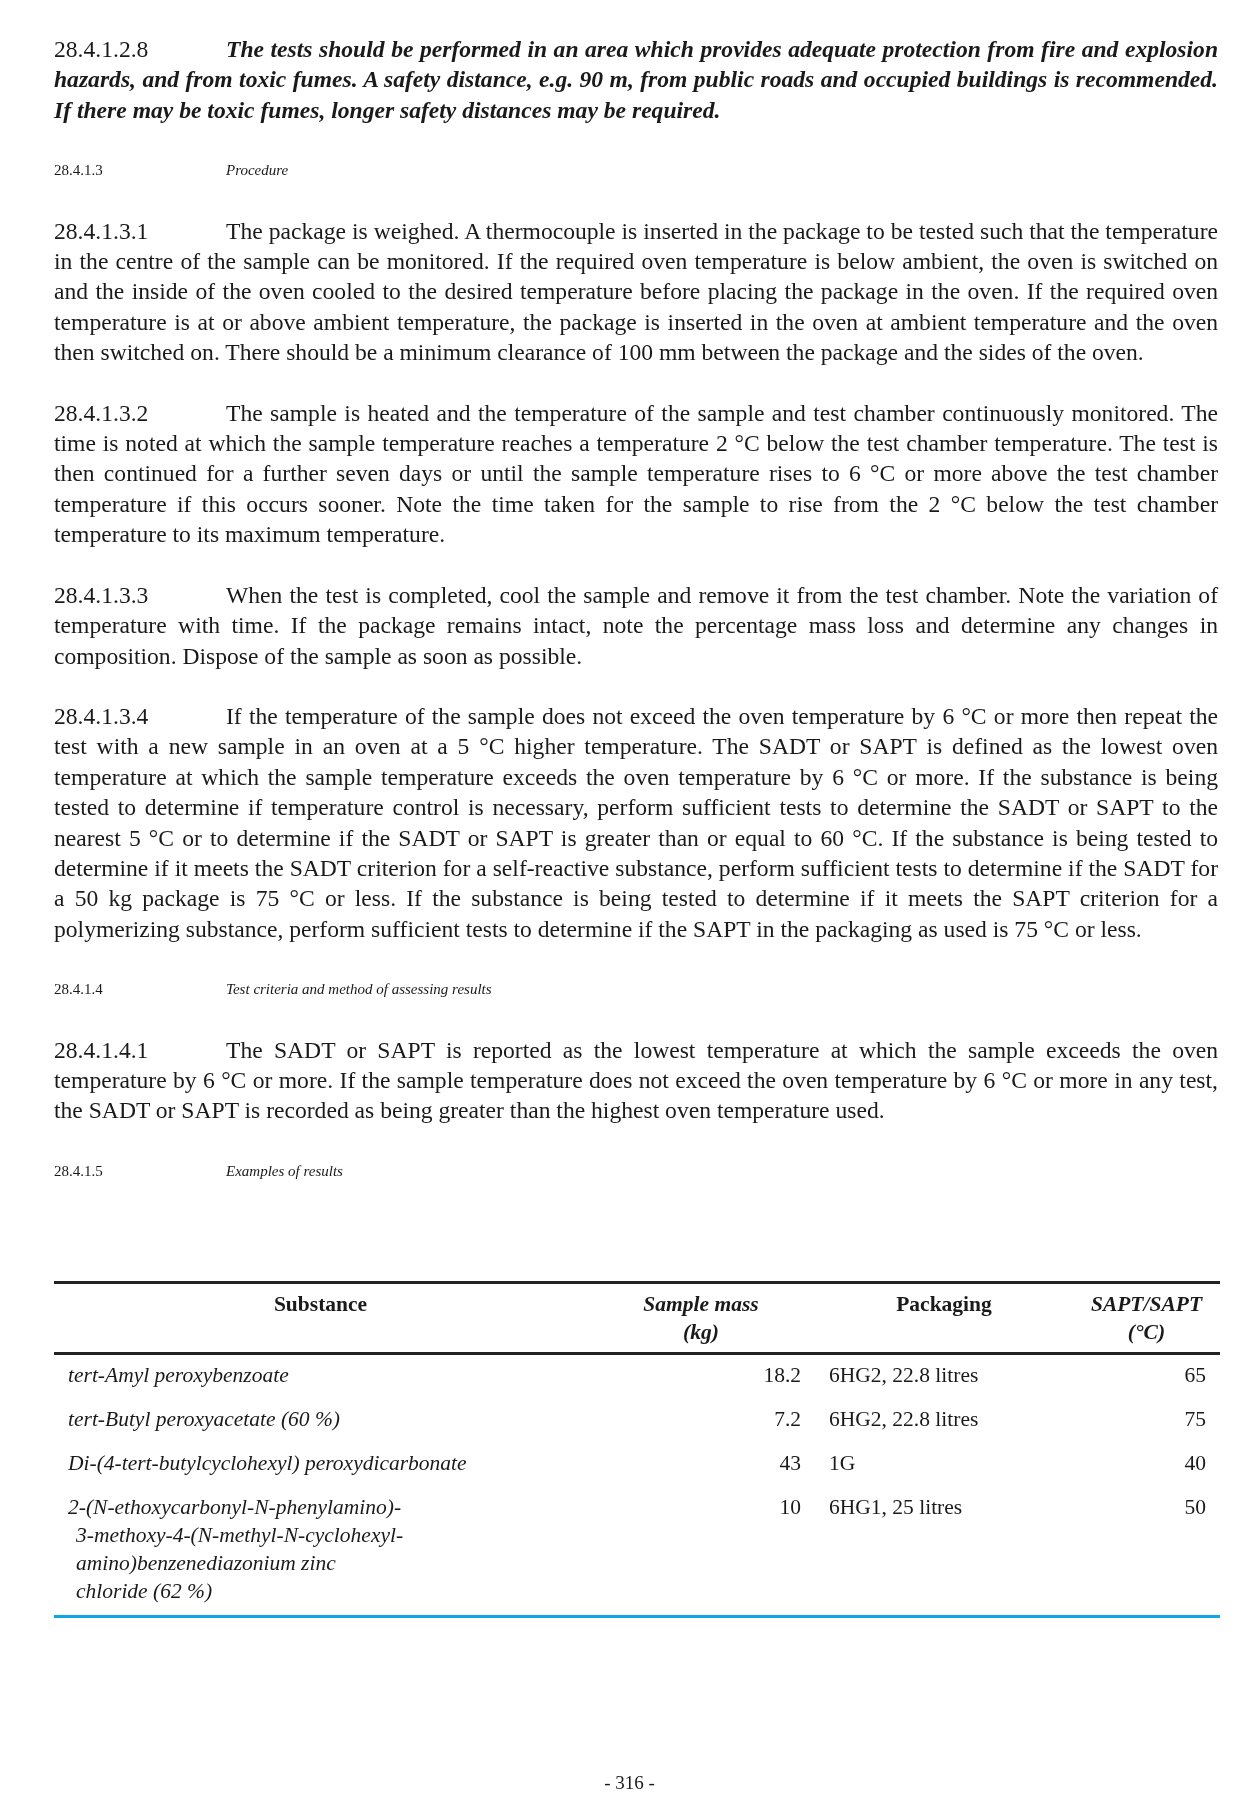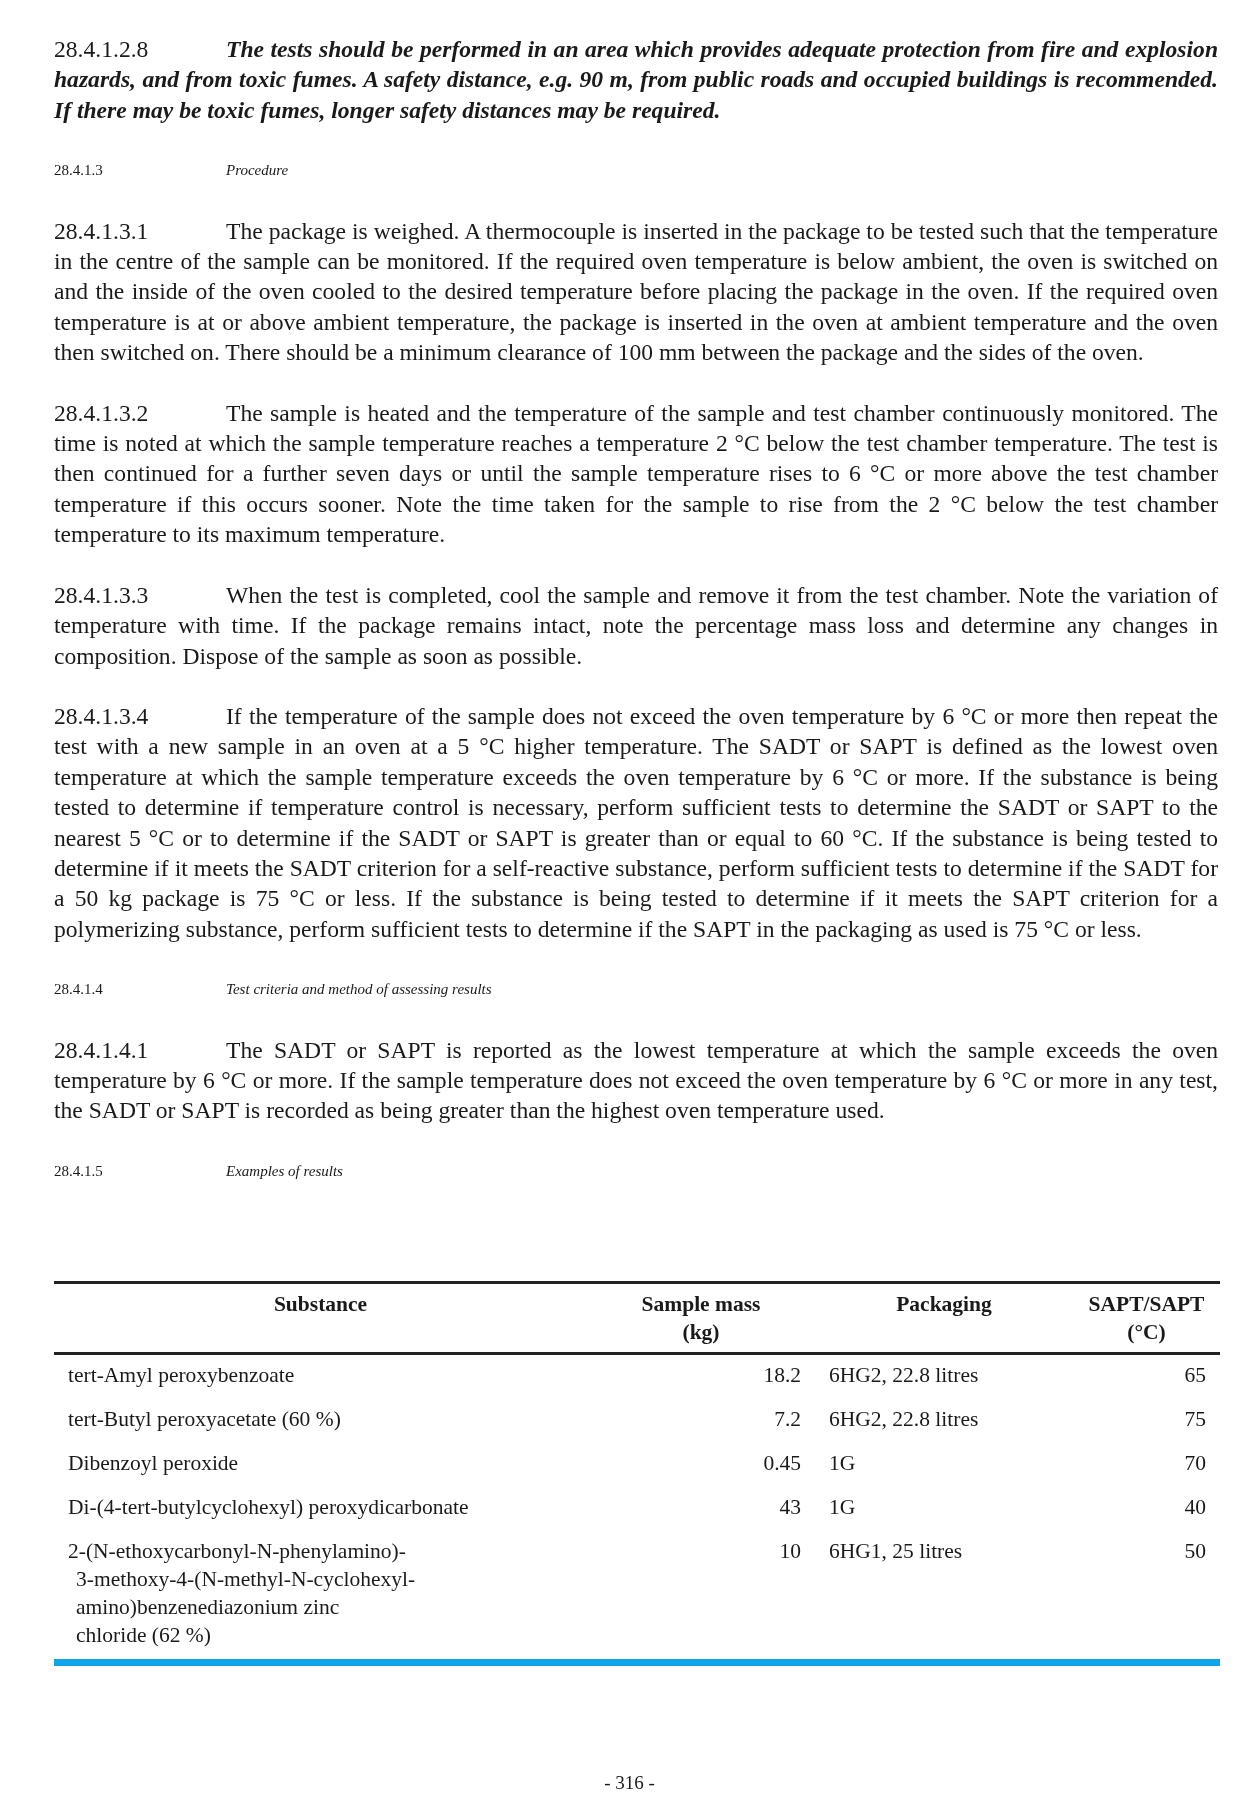--- a/index.html
+++ b/index.html
@@ -18,28 +18,28 @@
   .heading { font-size: 15px; line-height: 30.4px; margin: 16px 0 30px 0; }
   .heading .num { display: inline-block; width: 172px; }
   .heading .title { font-style: italic; }
 
   table.results {
     position: absolute; left: 54px; top: 1281px; width: 1166px;
     border-collapse: collapse;
     font-size: 21.5px; line-height: 28px;
   }
   table.results thead tr { border-top: 3px solid #222; border-bottom: 3px solid #222; }
-  table.results tbody tr.last { border-bottom: 7px solid #0ea5e9; }
+  table.results tbody tr.last { border-bottom: 3px solid #0ea5e9; }
   table.results th { font-weight: bold; vertical-align: top; padding: 6px 14px 6px 14px; text-align: center; }
   table.results td { vertical-align: top; padding: 6px 14px 10px 14px; }
   .c-sub { text-align: left; width: 505px; }
   .c-mass { text-align: right; width: 200px; }
   .c-pack { text-align: left; width: 230px; }
   .c-sadt { text-align: right; }
-  .sub-line { display: block; }
+  .sub-line { display: block; font-style: italic; }
   .sub-line.indent { padding-left: 8px; }
 
   .footer {
     position: absolute; top: 1772px; left: 0; width: 1259px; text-align: center;
     font-size: 19px;
   }
 </style>
 </head>
 <body>
 
@@ -109,28 +109,20 @@
     <tr>
       <td class="c-sub">
           <span class="sub-line">tert-Butyl peroxyacetate (60 %)</span>
         </td>
       <td class="c-mass">7.2</td>
       <td class="c-pack">6HG2, 22.8 litres</td>
       <td class="c-sadt">75</td>
     </tr>
     <tr>
       <td class="c-sub">
-          <span class="sub-line">Dibenzoyl peroxide</span>
-        </td>
-      <td class="c-mass">0.45</td>
-      <td class="c-pack">1G</td>
-      <td class="c-sadt">70</td>
-    </tr>
-    <tr>
-      <td class="c-sub">
           <span class="sub-line">Di-(4-tert-butylcyclohexyl) peroxydicarbonate</span>
         </td>
       <td class="c-mass">43</td>
       <td class="c-pack">1G</td>
       <td class="c-sadt">40</td>
     </tr>
     <tr class="last">
       <td class="c-sub">
         <span class="sub-line">2-(N-ethoxycarbonyl-N-phenylamino)-</span>
         <span class="sub-line indent">3-methoxy-4-(N-methyl-N-cyclohexyl-</span>

